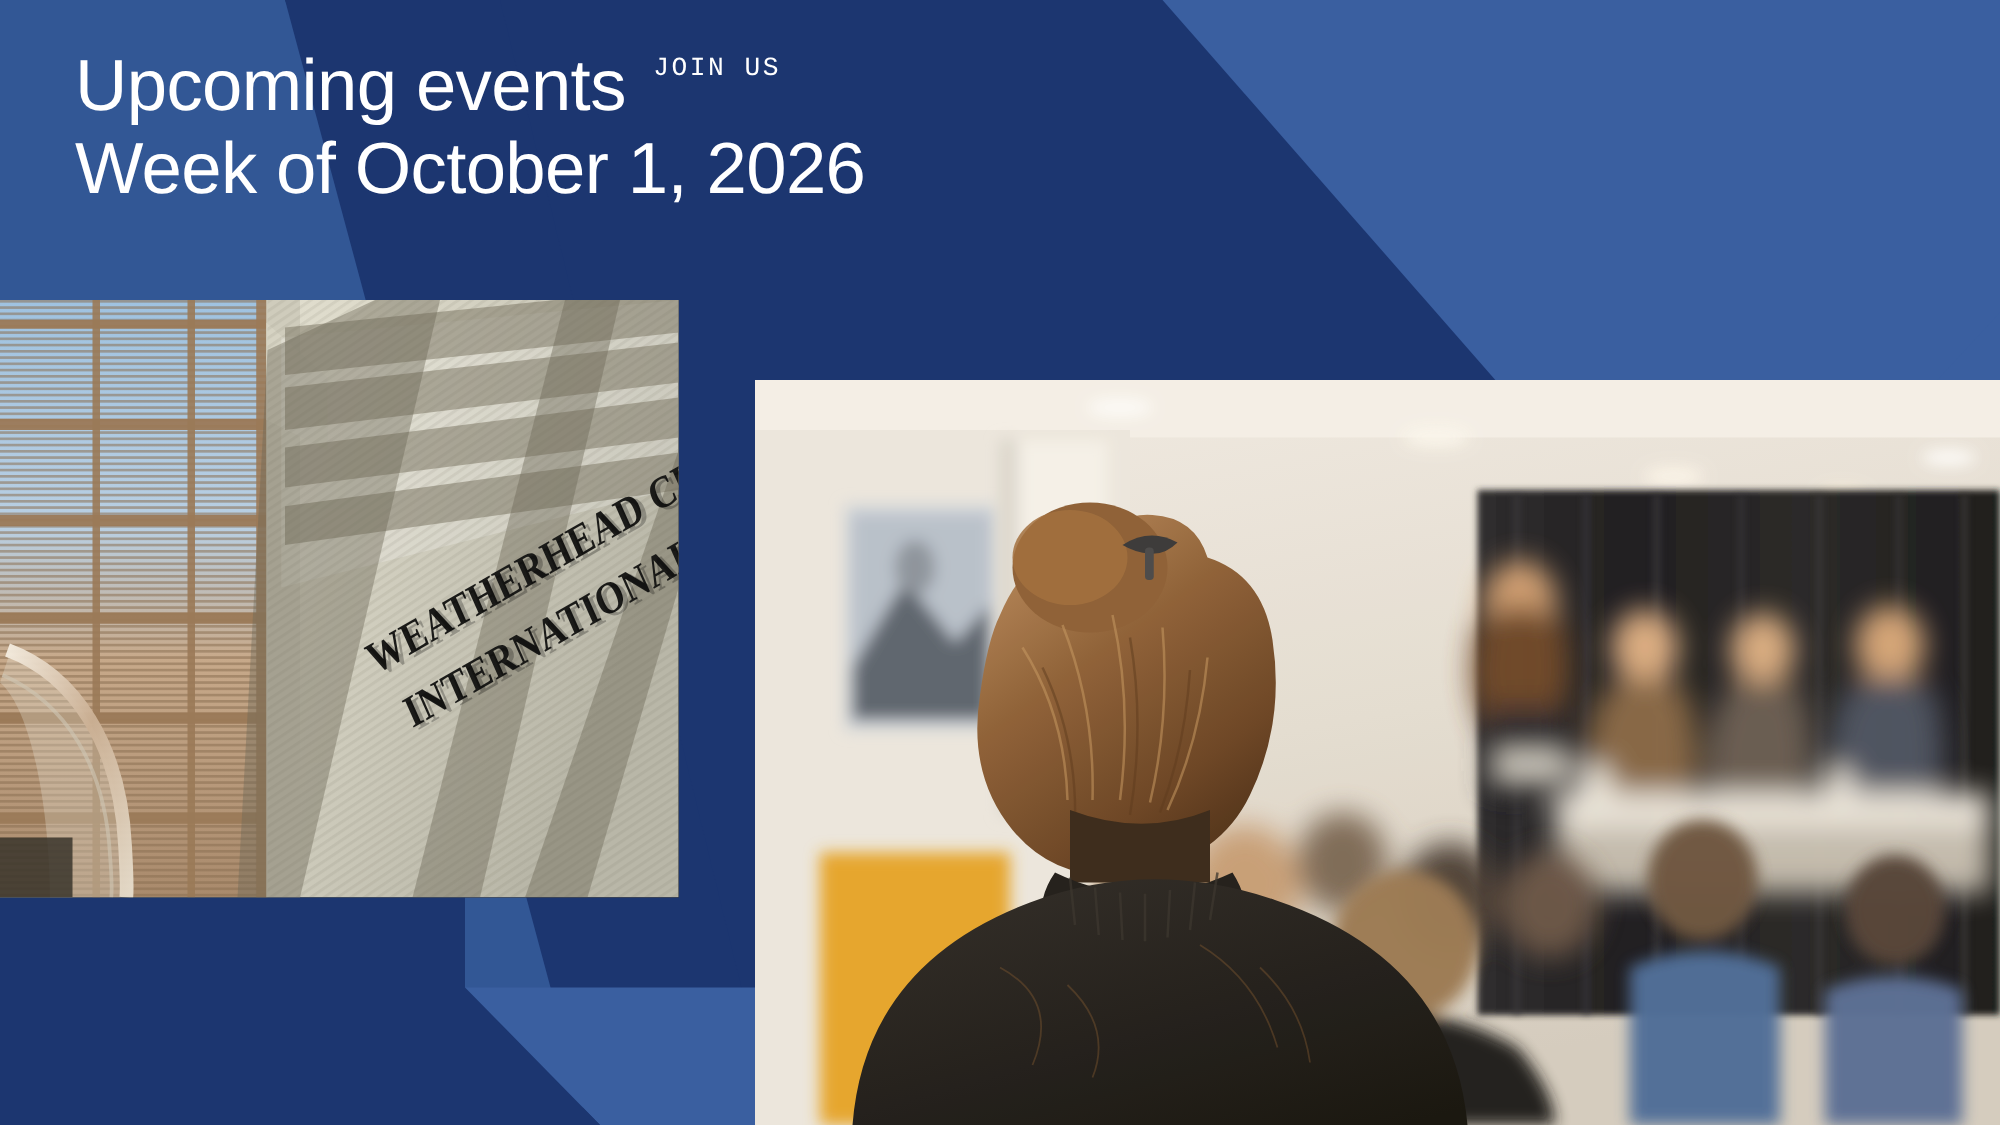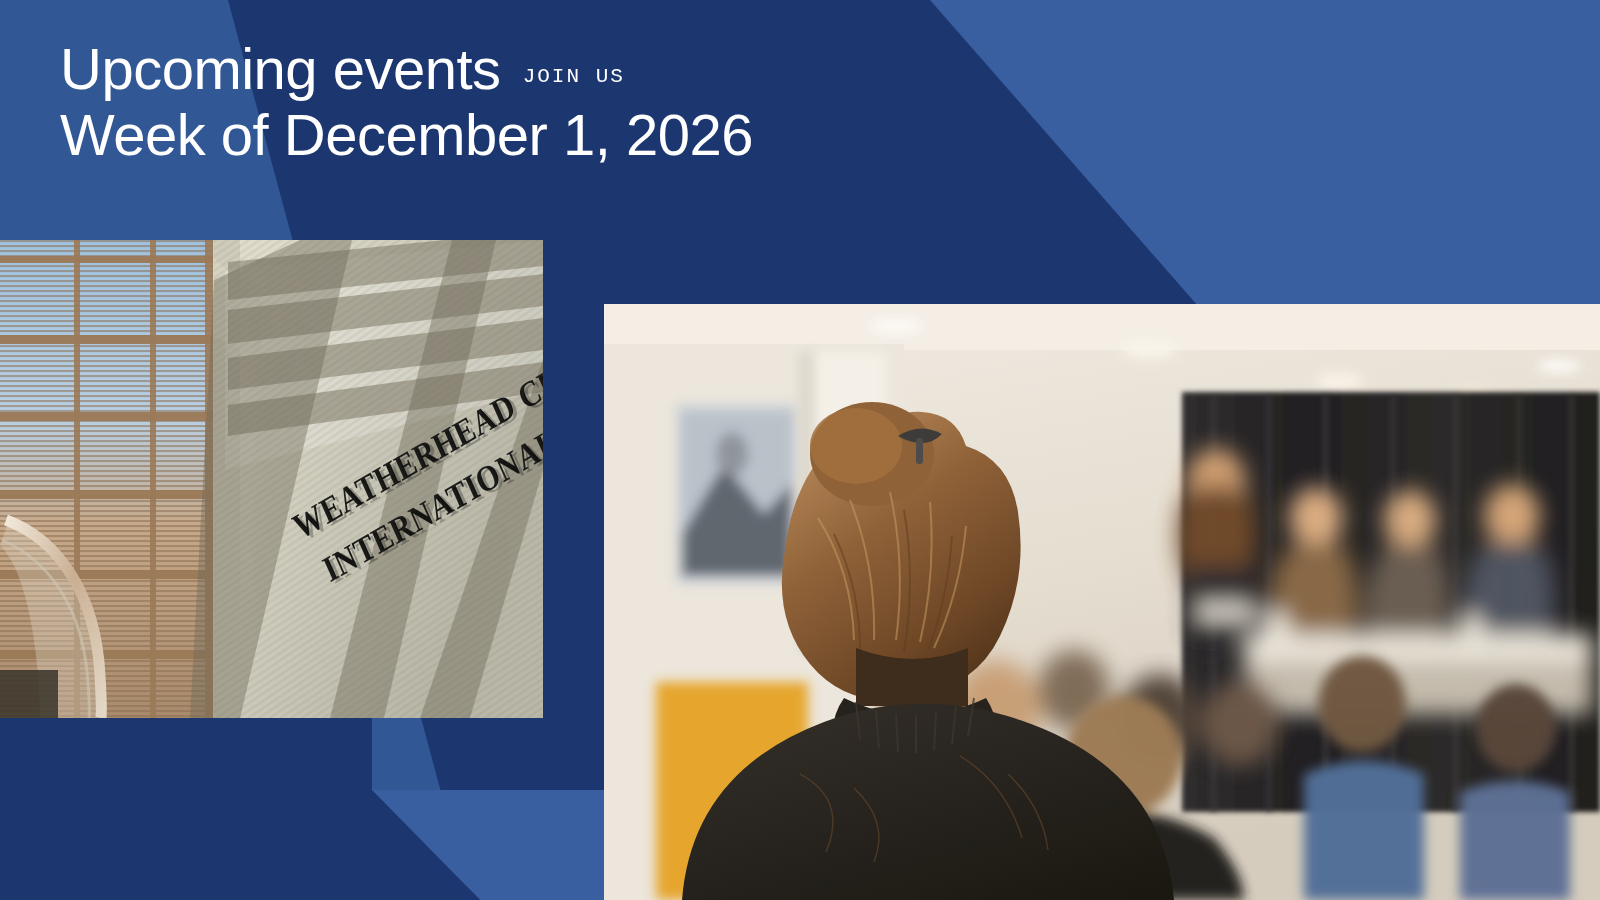--- a/index.html
+++ b/index.html
@@ -23,21 +23,21 @@
   }
   
   #headline-block {
     position: absolute;
     left: 60px; top: 36px;
     z-index: 12;
     pointer-events: none;
   }
   #headline-row {
     display: flex;
-    align-items: flex-end;
+    align-items: center;
     gap: 22px;
     white-space: nowrap;
   }
   .hl {
     color: #ffffff;
     font-family: "Liberation Sans", sans-serif;
     font-weight: 400;
     font-size: 58px;
     line-height: 1.14;
     letter-spacing: -0.5px;
@@ -92,21 +92,21 @@
     <polygon points="0,718 372,718 372,790 480,900 0,900" fill="#1c3670"></polygon>
 
     <polygon points="0,0 228,0 0,0" fill="#325795"></polygon>
   </svg>
 
   <div id="headline-block">
     <div id="headline-row">
       <span class="hl">Upcoming events</span>
       <span id="eyebrow">JOIN US</span>
     </div>
-    <div class="hl">Week of December 1, 2026</div>
+    <div class="hl">Week of October 1, 2026</div>
   </div>
 
   <div class="photo" id="photo-building">
     <svg viewBox="0 0 543 478" preserveAspectRatio="xMidYMid slice">
       <defs>
         <linearGradient id="wallGrad" x1="0" y1="0" x2="1" y2="0.4">
           <stop offset="0%" stop-color="#e9e6d9"></stop>
           <stop offset="45%" stop-color="#dedbcb"></stop>
           <stop offset="100%" stop-color="#b9b7a8"></stop>
         </linearGradient>

